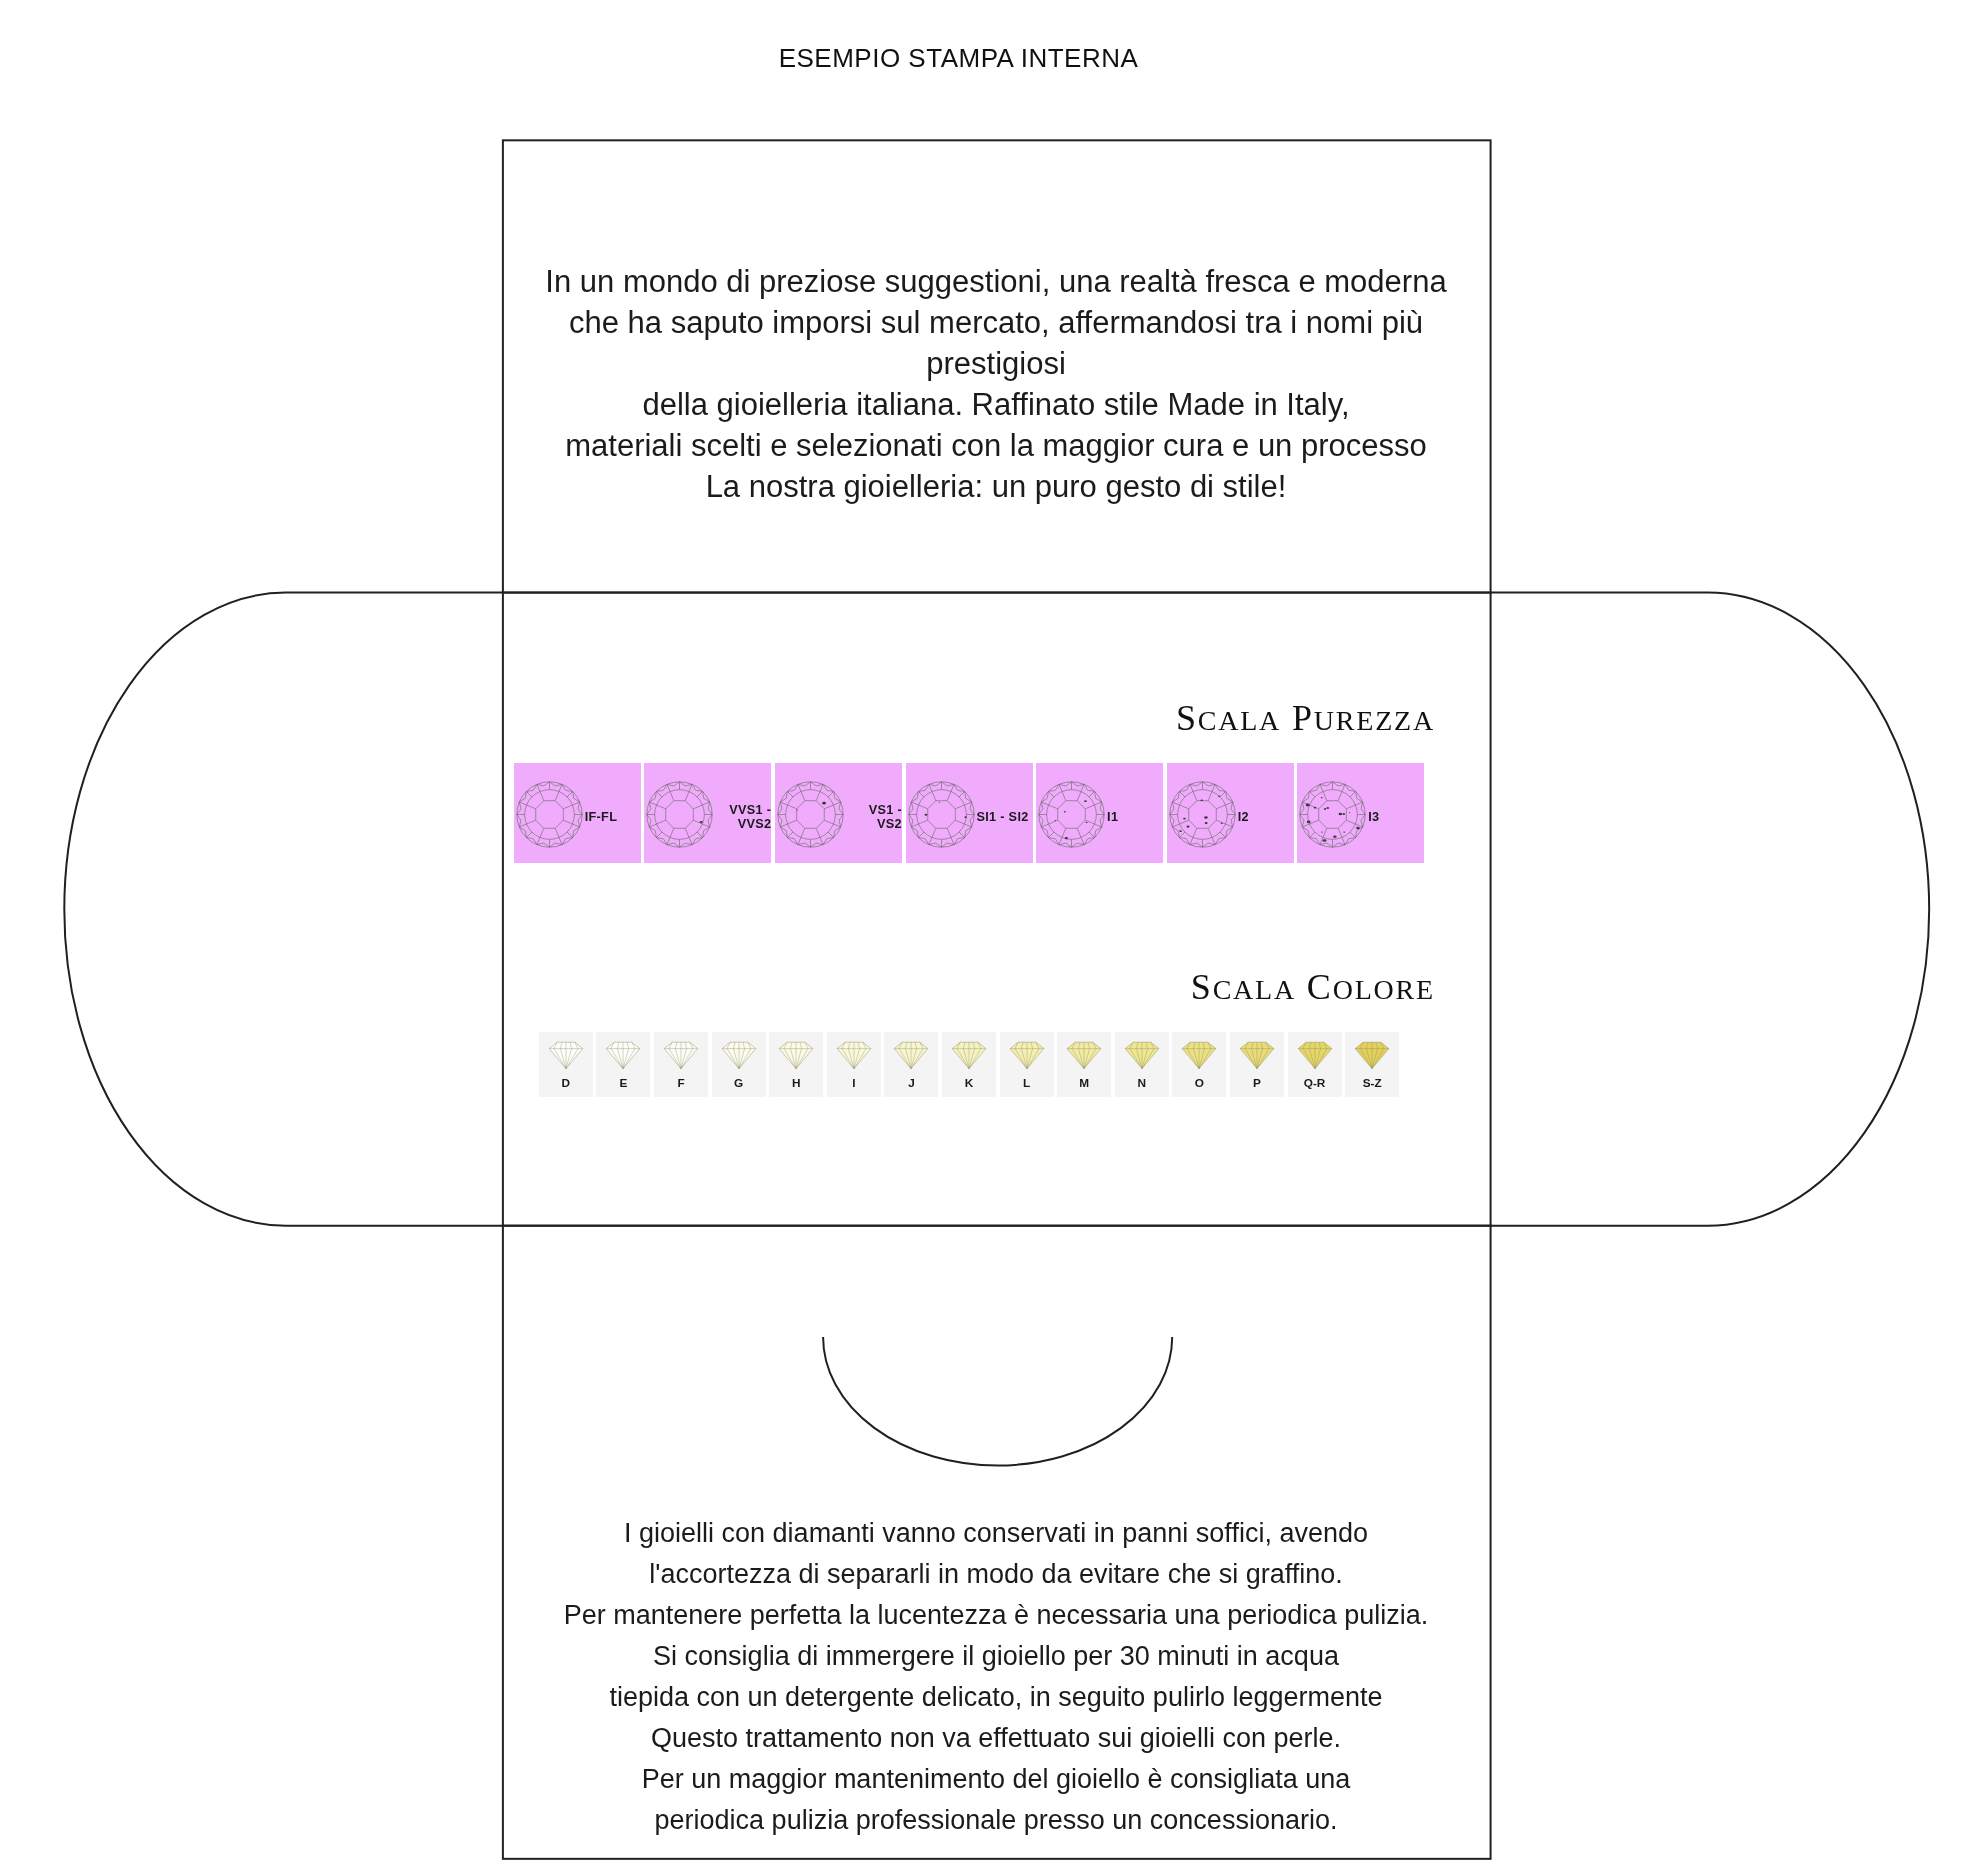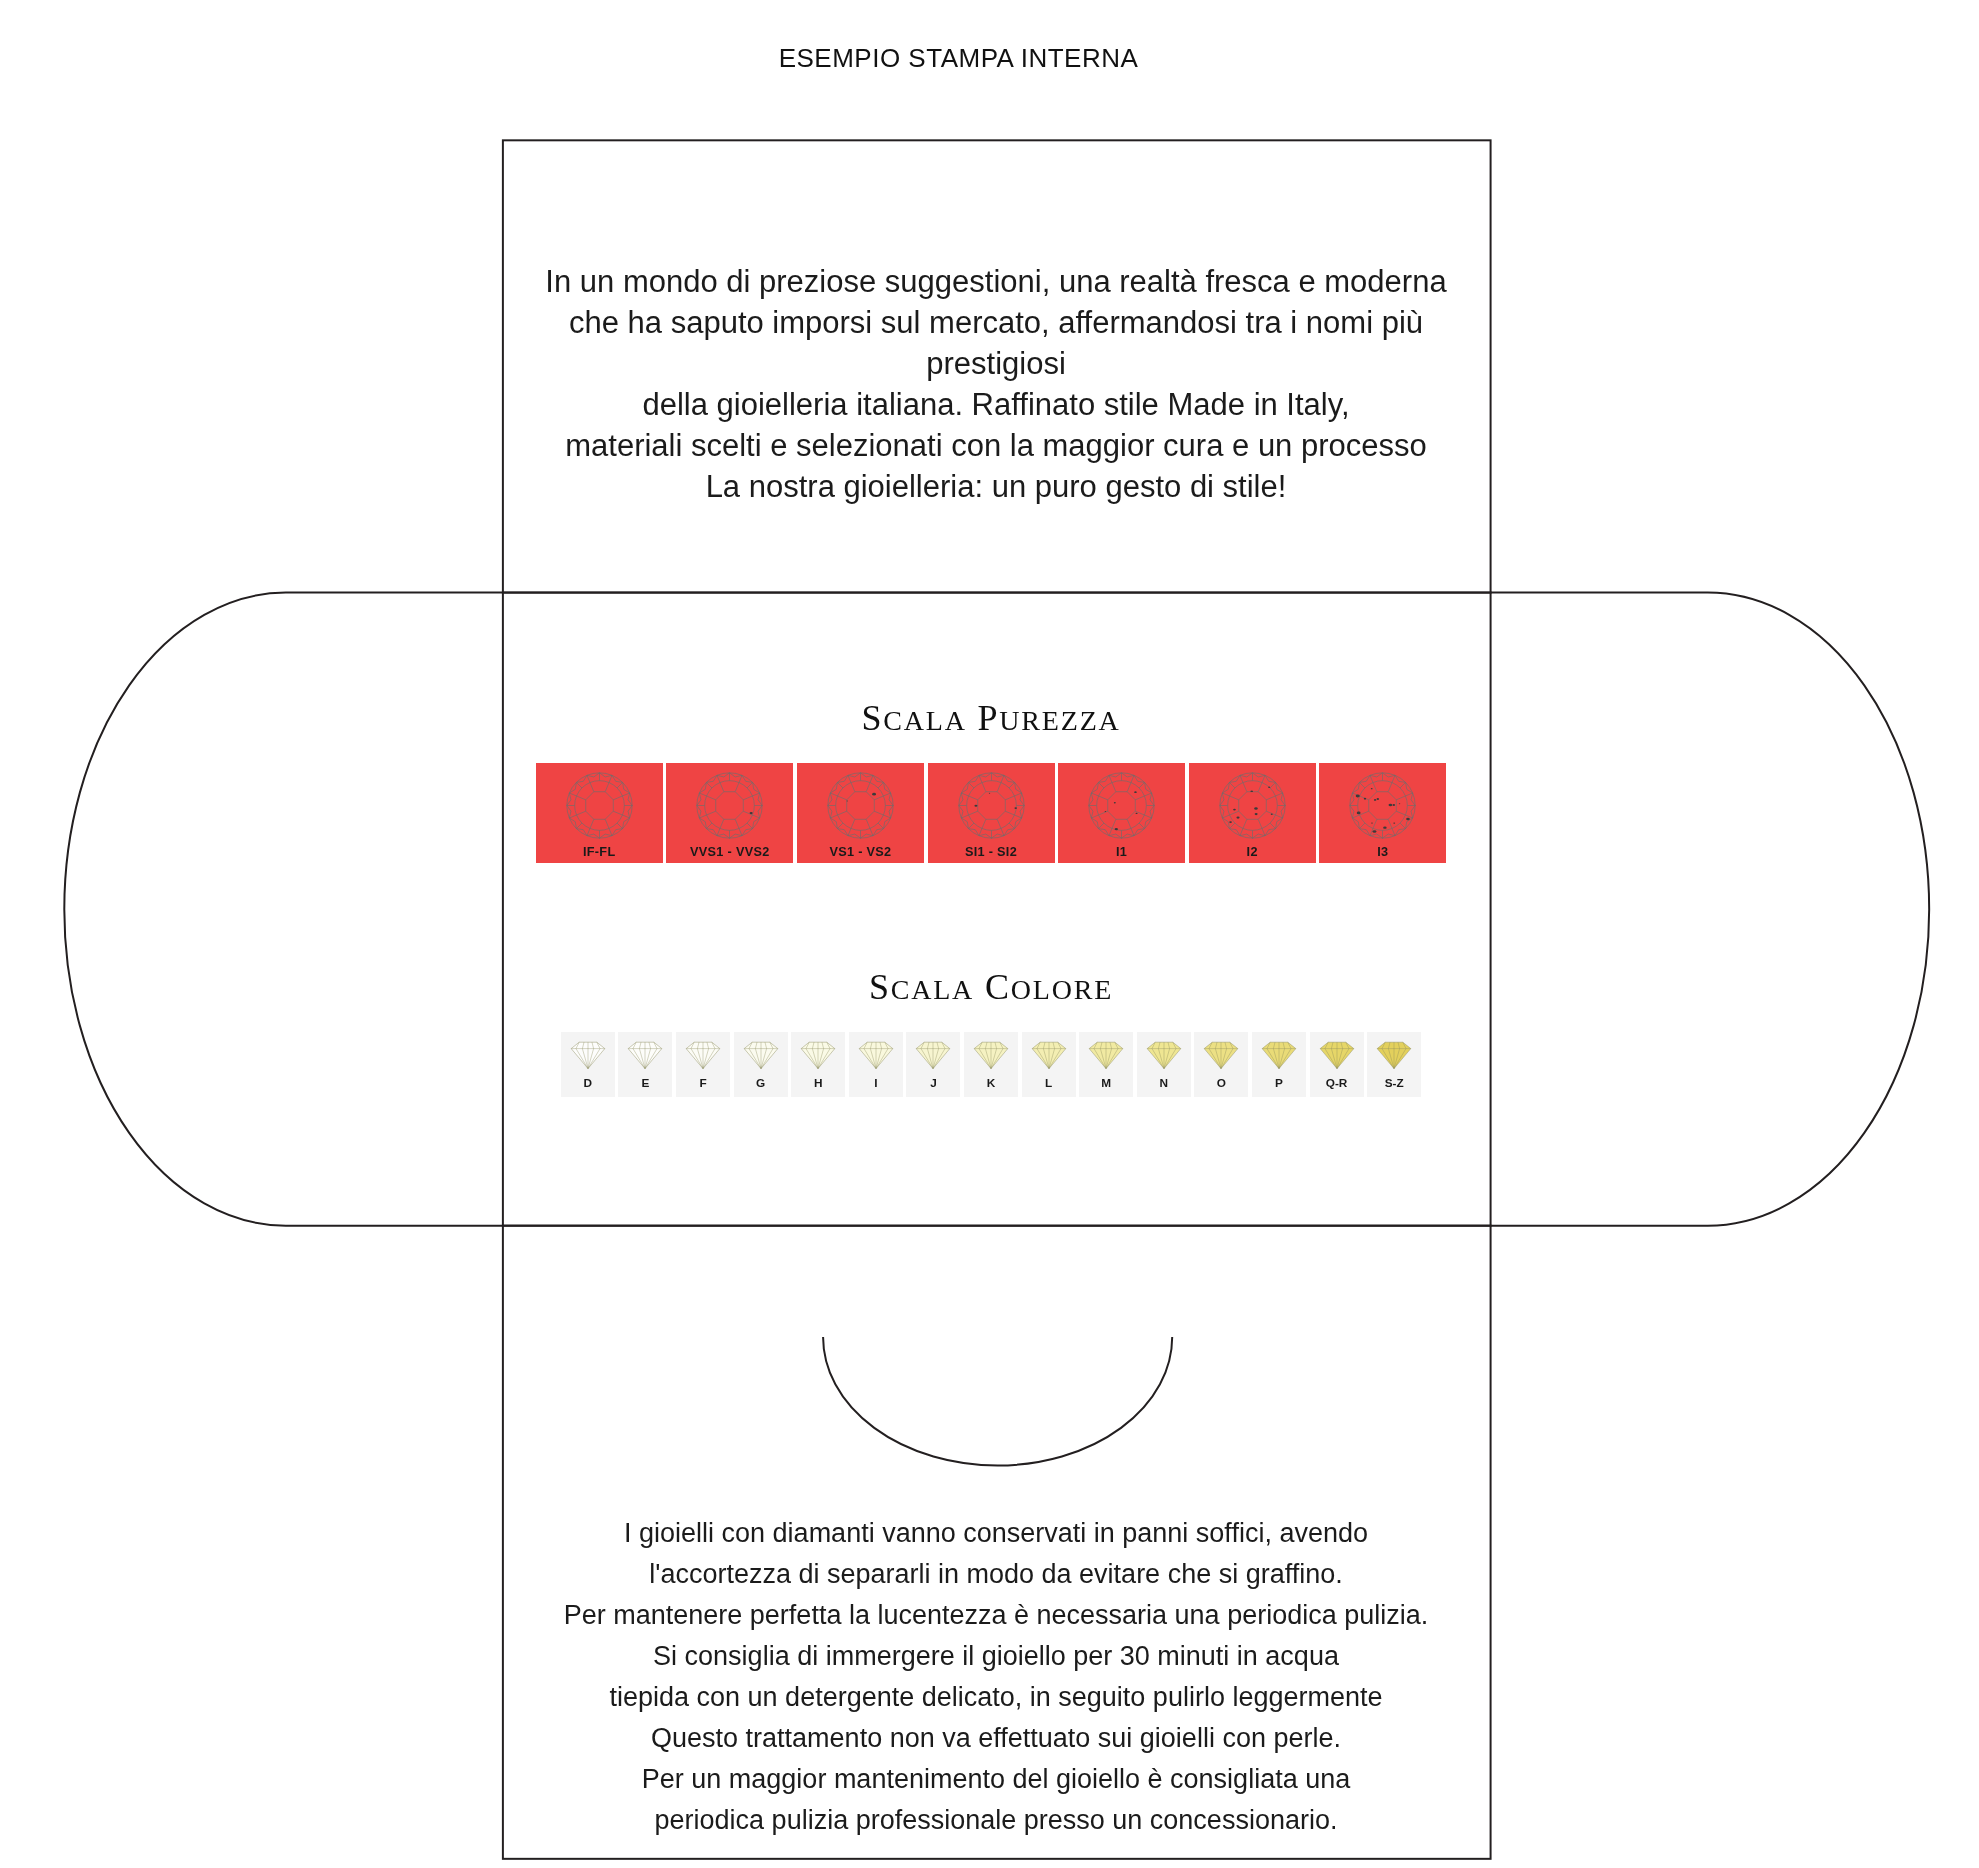--- a/index.html
+++ b/index.html
@@ -52,22 +52,21 @@
     line-height: 41px;
     color: #1b1b1b;
   }
   .panel-top-text p { margin: 0; }
 
   
   .scale-block {
     position: absolute;
     left: 503px;
     width: 932px;
-    text-align: center;
-    margin-left: 22px;
+    text-align: right;
   }
   #clarity-block { top: 697px; }
   #color-block   { top: 966px; }
 
   .scale-heading {
     font-family: "Liberation Serif", serif;
     font-size: 36px;
     letter-spacing: 1.8px;
     color: #111;
     margin: 0 0 23.5px 0;
@@ -79,25 +78,25 @@
 
   .swatch-row {
     display: flex;
     justify-content: center;
     align-items: flex-end;
     gap: 3.6px;
   }
 
   
   .clarity-cell {
-    background: #ef4444;
+    background: #f0abfc;
     width: 127px;
     height: 100px;
     display: flex;
-    flex-direction: column;
+    flex-direction: row;
     align-items: center;
     justify-content: flex-start;
     padding-top: 7.2px;
     box-sizing: border-box;
   }
   .clarity-cell .gem { width: 71px; height: 71px; }
   .clarity-cell .lbl {
     font-size: 12.7px;
     font-weight: bold;
     letter-spacing: 0.3px;

